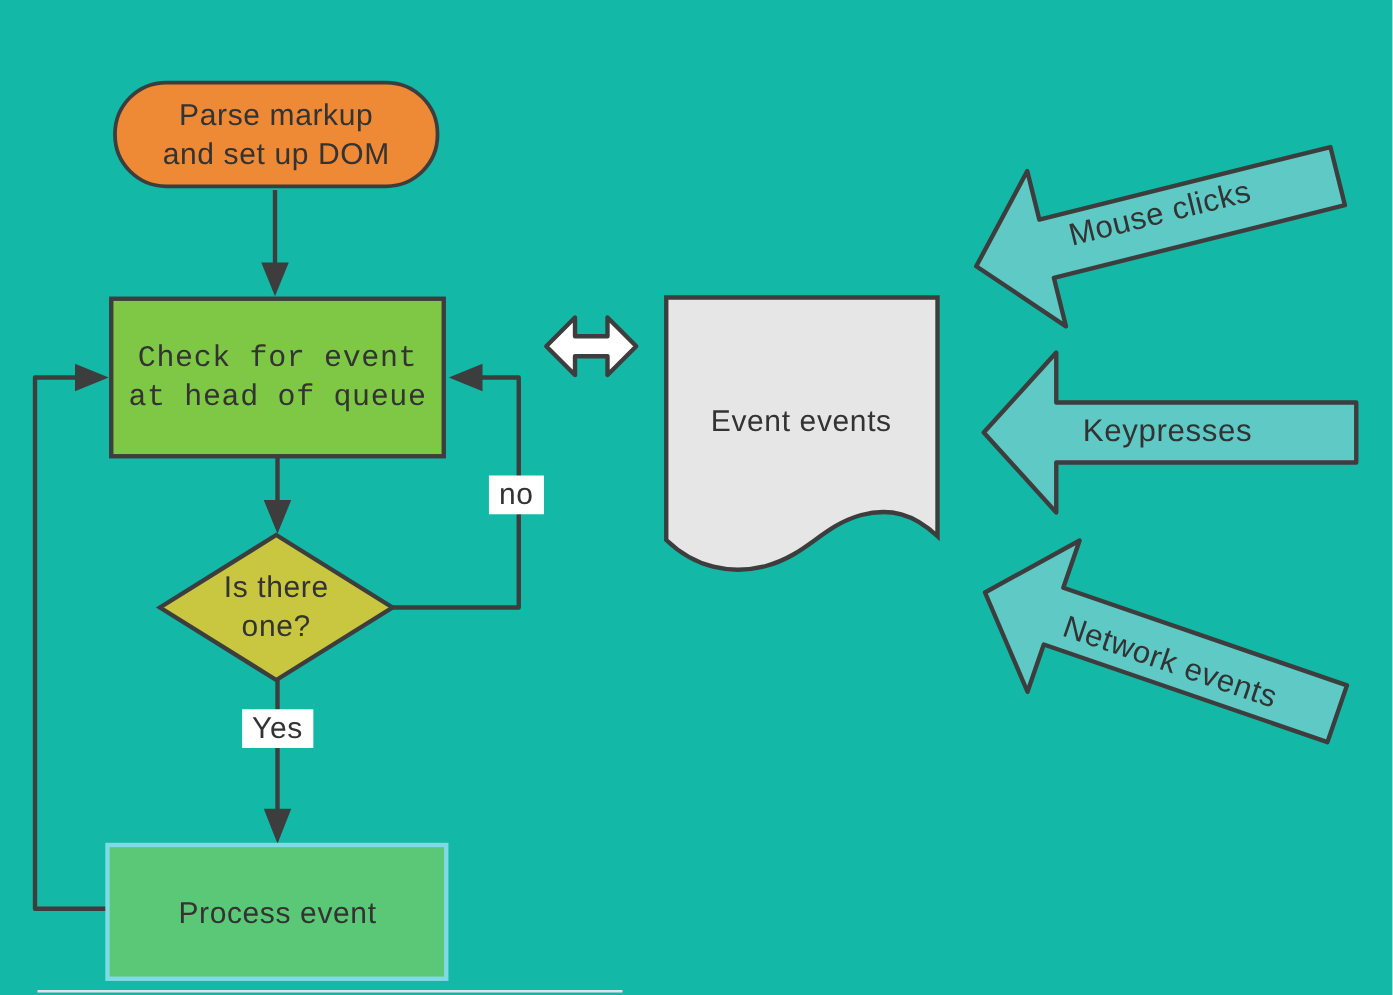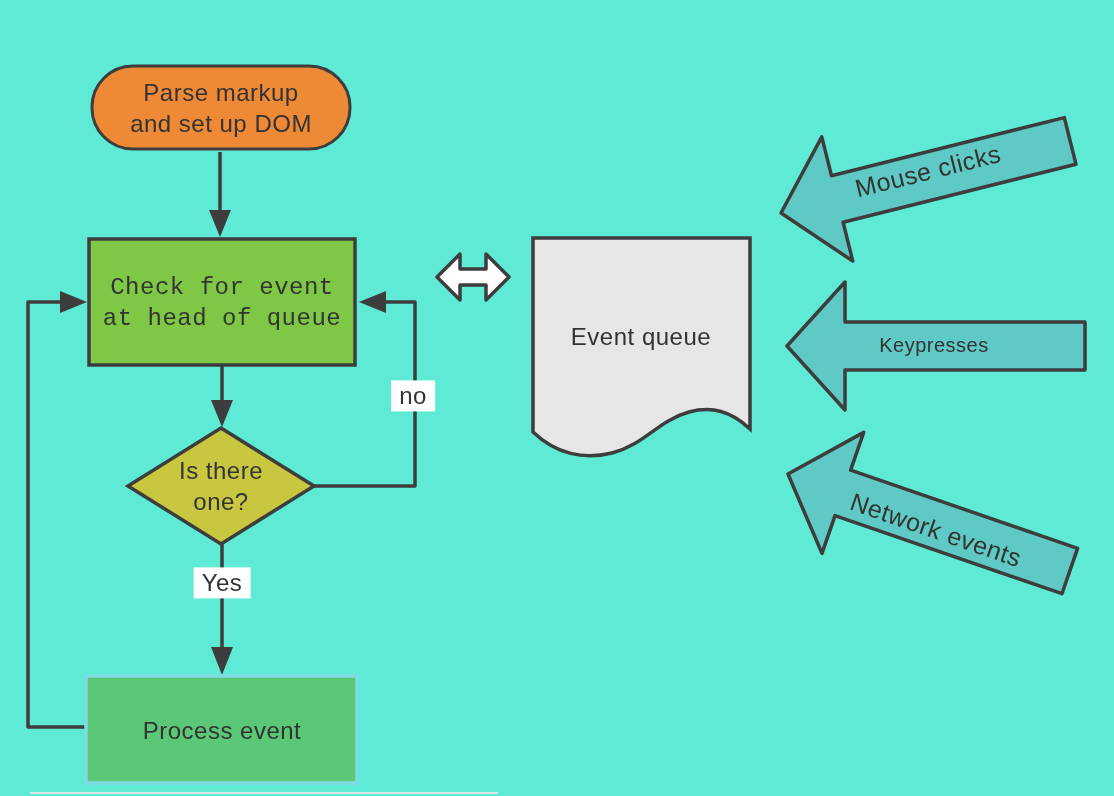--- a/index.html
+++ b/index.html
@@ -1,19 +1,19 @@
 <!DOCTYPE html>
 <html style="--parse-fill: #EE8A35; --check-fill: #7EC845; --decision-fill: #C9C73F; --process-fill: #5BC878; --process-border: #7EDBE6; --queue-fill: #E6E6E6; --input-arrow-fill: #5FC9C5; --stroke: #3D3D3D; --text: #333333;"><head>
 <meta charset="utf-8">
 <style>
   html,body{margin:0;padding:0;background:#ffffff;}
   #canvas{
     position:relative;
     width:1114px;height:796px;
-    background:#5eead4;
+    background:#14b8a6;
     font-family:"Liberation Sans", sans-serif;
     overflow:hidden;
   }
   #shapes{position:absolute;left:0;top:0;}
 
   
   .connector{stroke:var(--stroke);stroke-width:3.5;fill:none;stroke-linejoin:round;}
   .arrowhead{fill:var(--stroke);stroke:none;}
   .node-parse{fill:var(--parse-fill);stroke:var(--stroke);stroke-width:3;}
   .node-check{fill:var(--check-fill);stroke:var(--stroke);stroke-width:3.5;}
@@ -30,21 +30,21 @@
     color:var(--text);
     font-size:24px;
     line-height:1.3;
     text-align:center;
     white-space:pre-line;
     letter-spacing:0.5px;
   }
   .lbl.on-line{background:#ffffff;padding:0 8px;text-align:right;}
   .lbl.rot-mouse{transform:translate(-50%,-50%) rotate(-14deg);font-size:25px;}
   .lbl.rot-net{transform:translate(-50%,-50%) rotate(19deg);font-size:25px;}
-  .lbl.arrow-lbl{font-size:20px;}
+  .lbl.arrow-lbl{font-size:25px;}
   .page-edge{
     position:absolute;left:30px;top:792px;width:468px;height:2px;
     background:#e3e3e3;
   }
 </style>
 </head>
 <body>
 
 <div id="canvas">
 
@@ -83,21 +83,21 @@
 and set up DOM</div>
 
   <div class="lbl" style="left:222px;top:303px;width:300px;font-family:Liberation Mono, monospace;">Check for event
 at head of queue</div>
 
   <div class="lbl" style="left:221px;top:486px;width:200px;">Is there
 one?</div>
 
   <div class="lbl" style="left:222px;top:731px;width:300px;">Process event</div>
 
-  <div class="lbl" style="left:641px;top:337px;width:260px;">Event queue</div>
+  <div class="lbl" style="left:641px;top:337px;width:260px;">Event events</div>
 
   <div class="lbl on-line" style="left:222px;top:583px;">Yes</div>
 
   <div class="lbl on-line" style="left:413px;top:396px;">no</div>
 
   <div class="lbl rot-mouse" style="left:928px;top:171px;width:240px;">Mouse clicks</div>
 
   <div class="lbl arrow-lbl" style="left:934px;top:345px;width:240px;">Keypresses</div>
 
   <div class="lbl rot-net" style="left:936px;top:530px;width:260px;">Network events</div>

